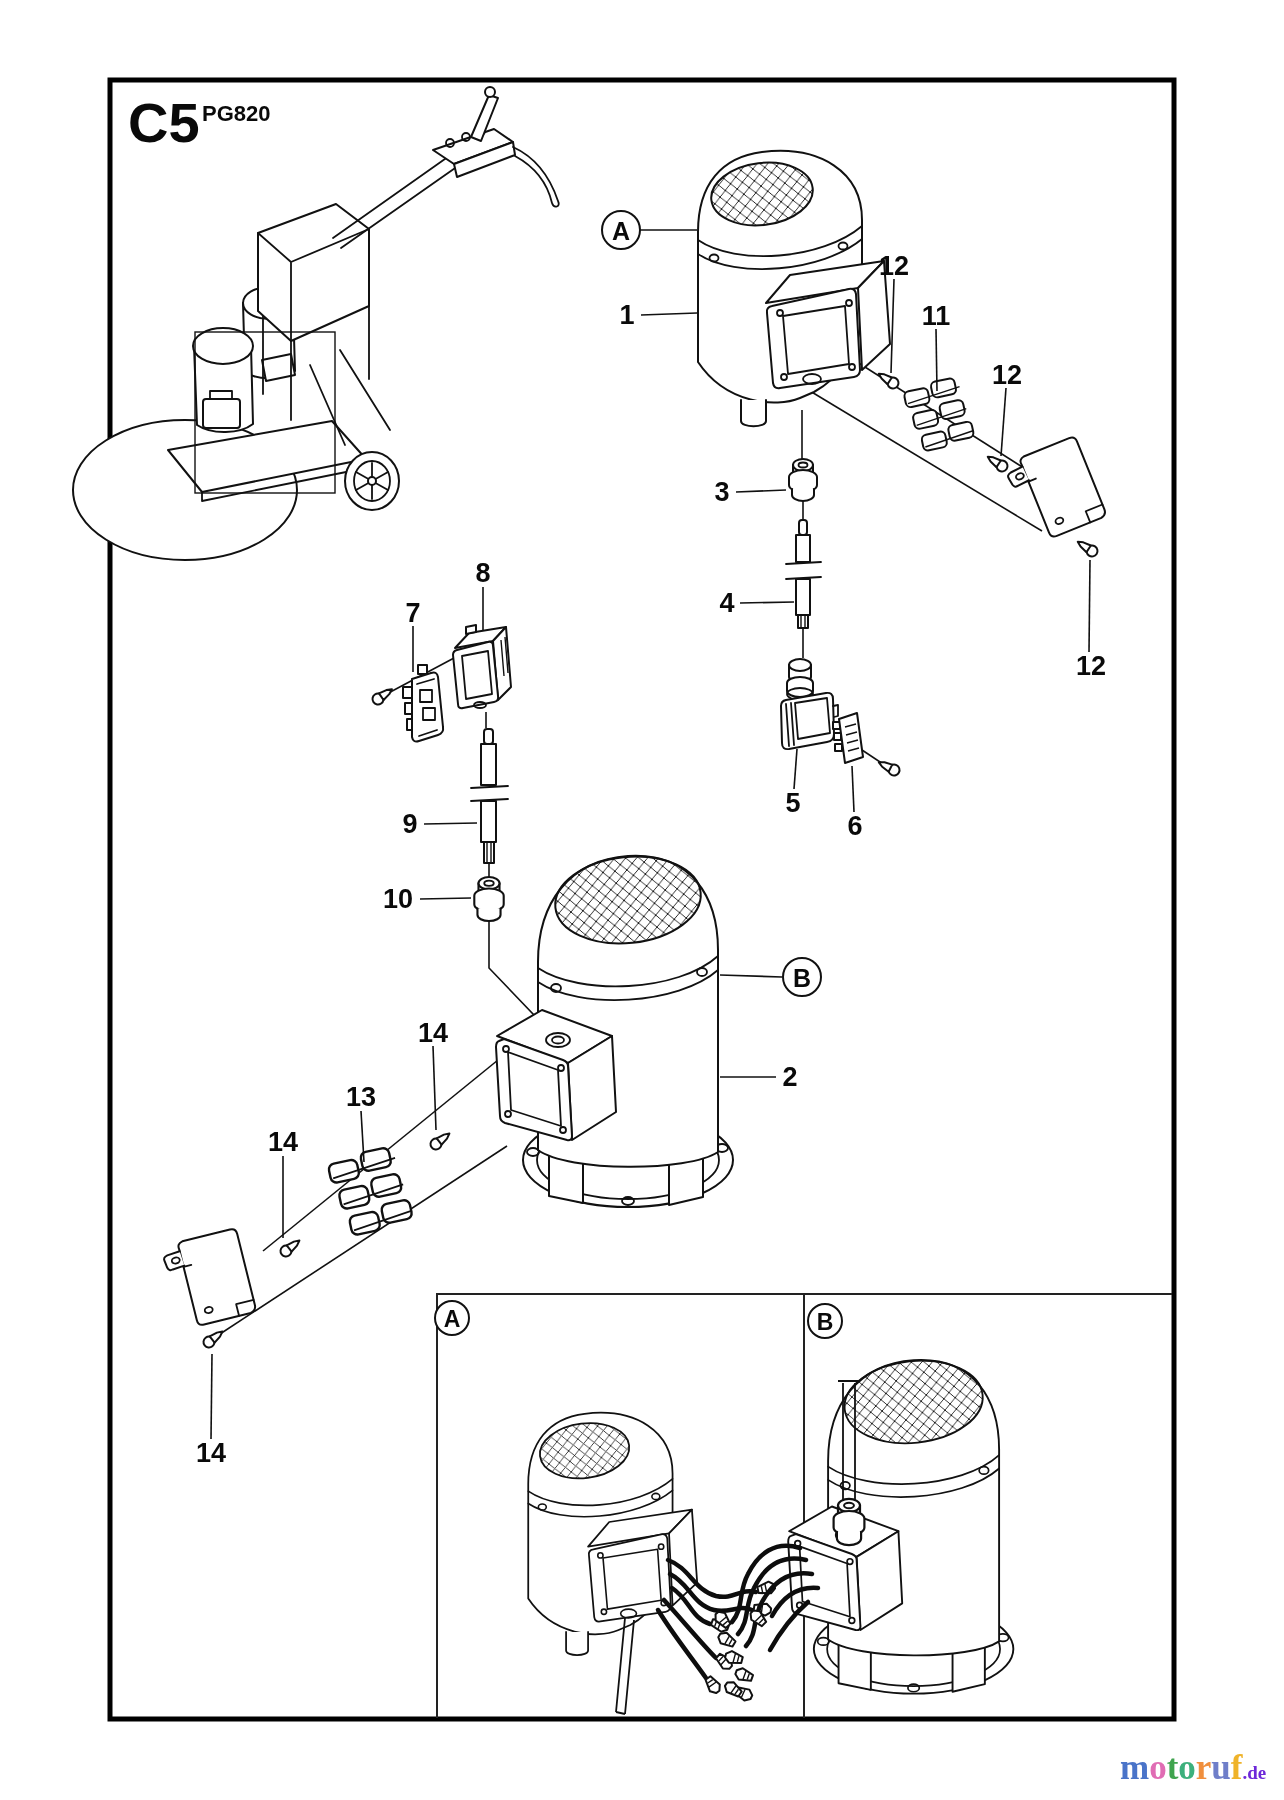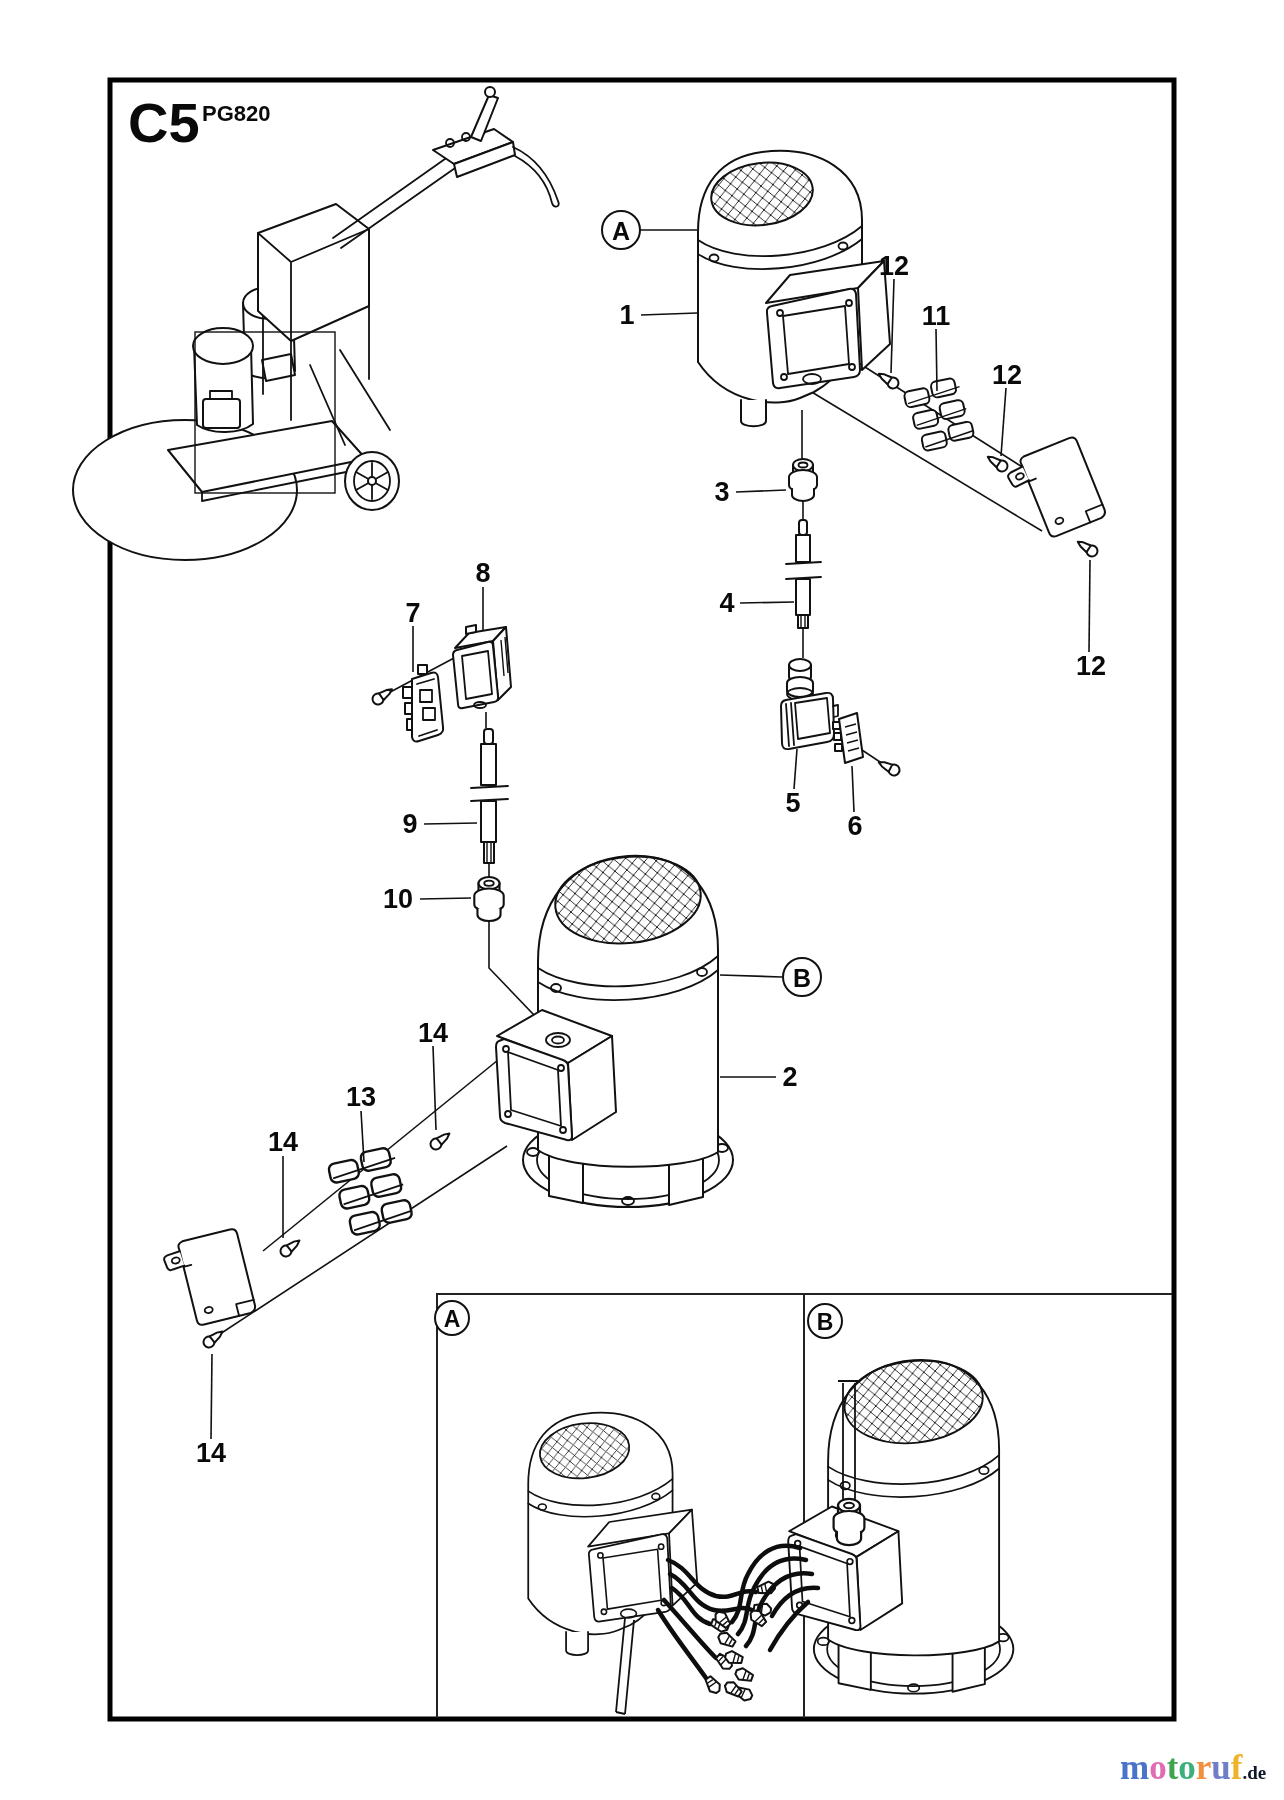--- a/index.html
+++ b/index.html
@@ -12,21 +12,21 @@
   .wire{stroke:#0d0d0d;stroke-width:4.5;fill:none;stroke-linecap:round;}
   .cable{stroke:#111;stroke-width:1.8;fill:none;}
   .frame{fill:none;stroke:#000;stroke-width:5;}
   .inset-border{stroke:#222;stroke-width:2;fill:none;}
   .callout{font:bold 27px "Liberation Sans",sans-serif;fill:#0a0a0a;text-anchor:middle;dominant-baseline:central;}
   .sec-label{font:bold 25px "Liberation Sans",sans-serif;fill:#0a0a0a;text-anchor:middle;dominant-baseline:central;}
   .sec-label-sm{font:bold 23px "Liberation Sans",sans-serif;fill:#0a0a0a;text-anchor:middle;dominant-baseline:central;}
   .title-code{font:bold 56px "Liberation Sans",sans-serif;fill:#0a0a0a;}
   .title-model{font:bold 22px "Liberation Sans",sans-serif;fill:#0a0a0a;}
   .watermark{position:absolute;left:1120px;top:1748px;font-family:"Liberation Serif",serif;font-weight:bold;font-size:35px;line-height:40px;white-space:nowrap;}
-  .watermark .wm-suffix{font-size:19px;color:#0f172a;text-align:center;}
+  .watermark .wm-suffix{font-size:19px;color:#6d28d9;text-align:center;}
 </style>
 </head>
 <body>
 
 <svg id="diagram" width="1284" height="1800" viewBox="0 0 1284 1800" xmlns="http://www.w3.org/2000/svg">
   <defs>
     <pattern id="xh" patternUnits="userSpaceOnUse" width="12" height="12">
       <path d="M0,12 L12,0 M0,0 L12,12" stroke="#222" stroke-width="1" fill="none"></path>
     </pattern>
 

